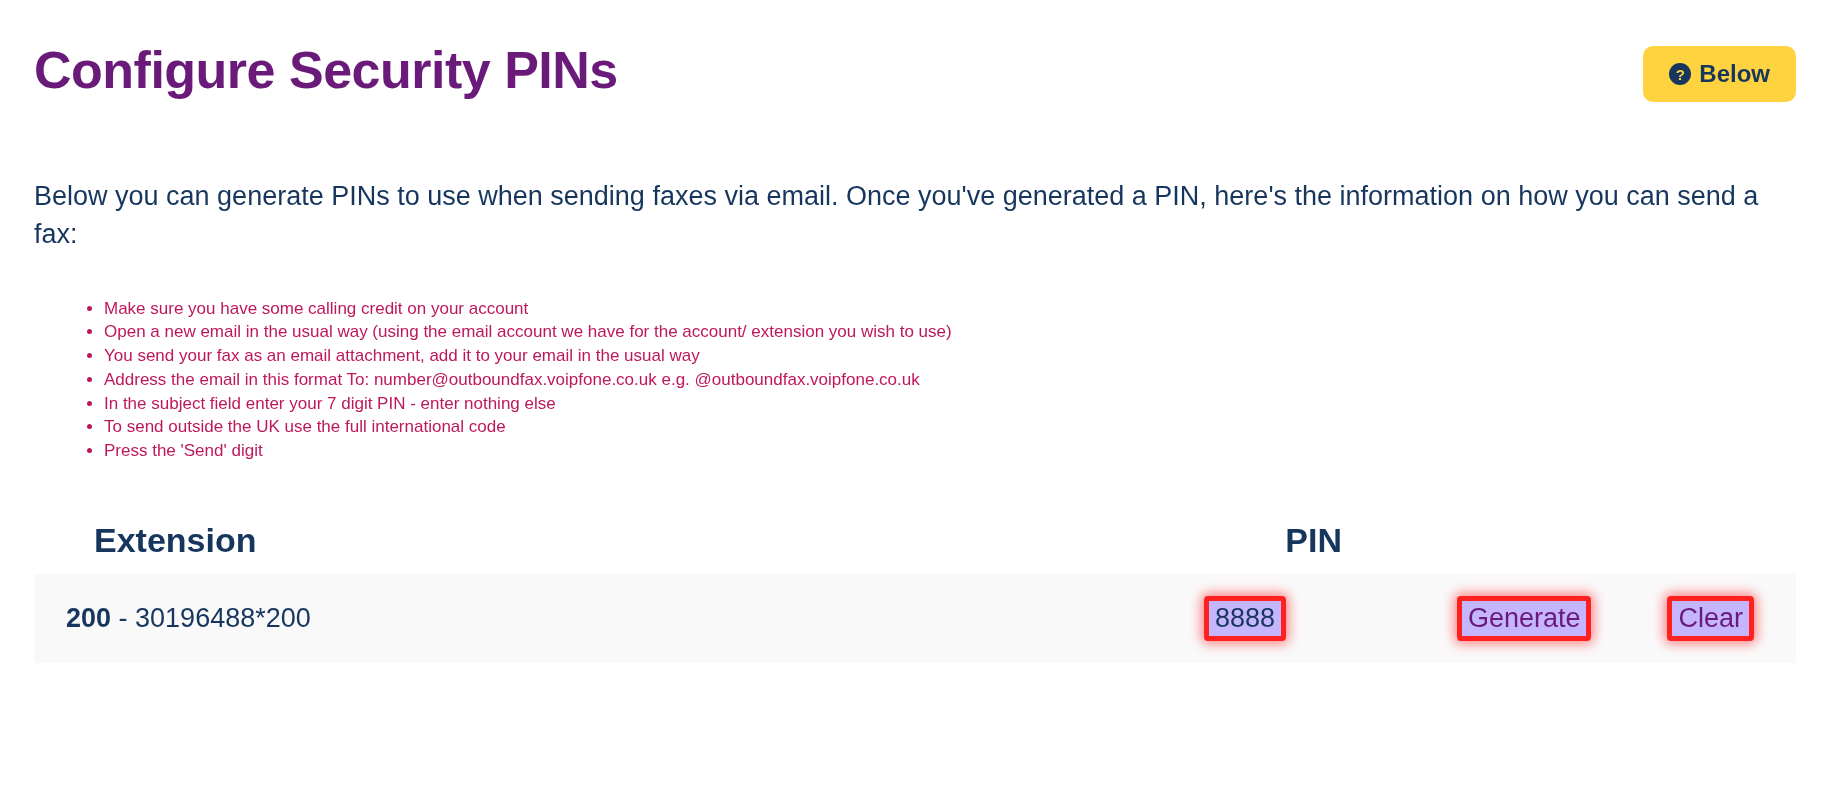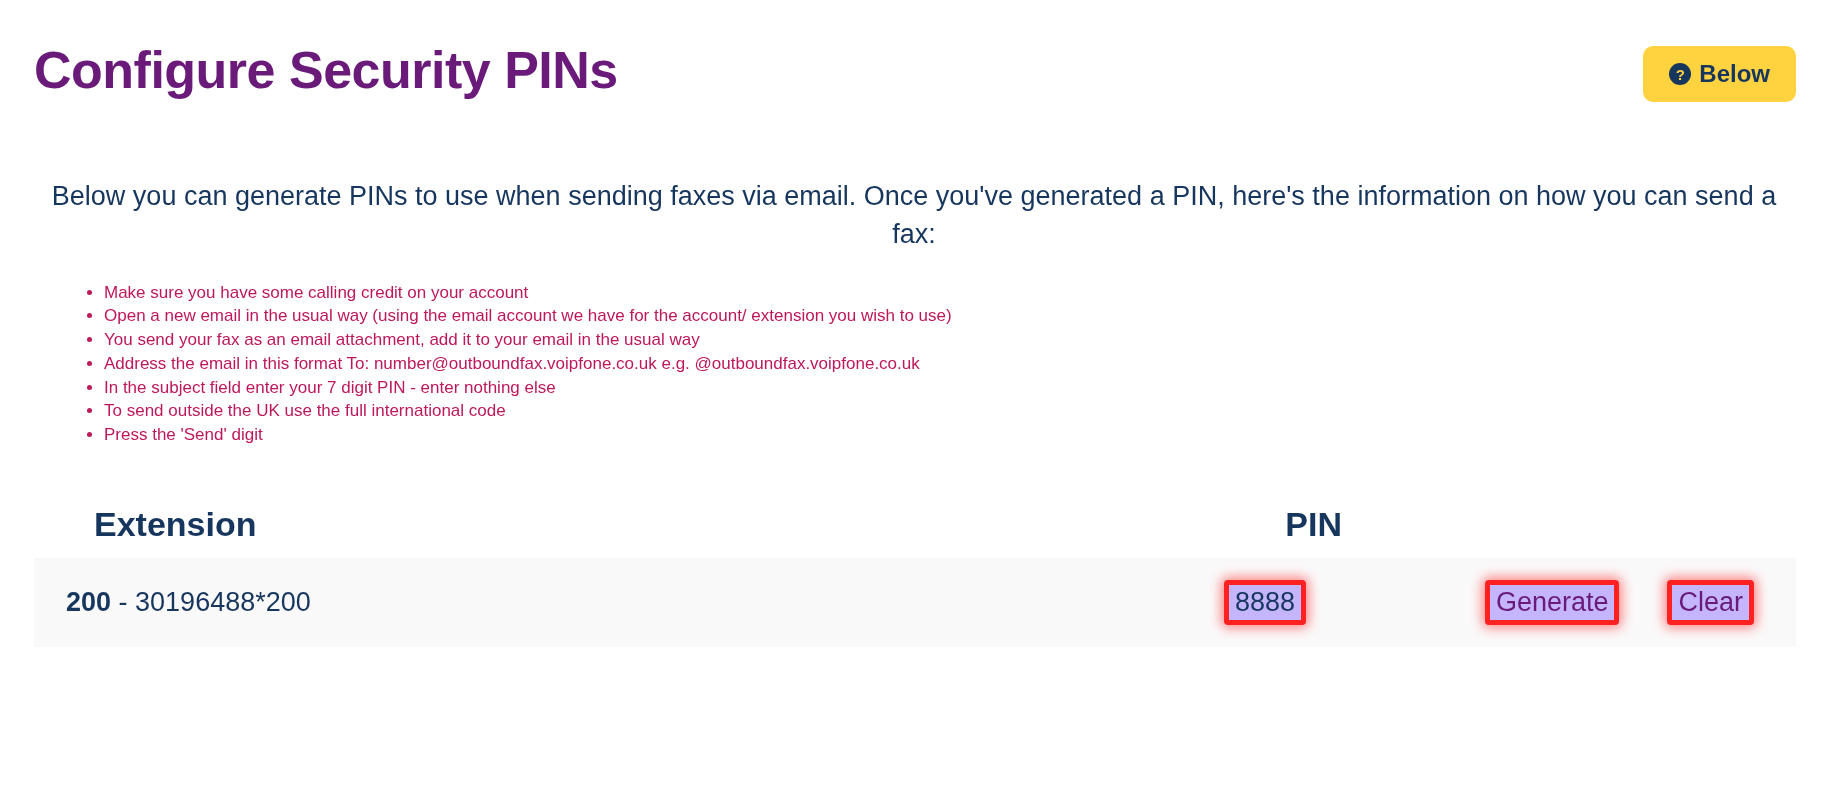--- a/index.html
+++ b/index.html
@@ -45,23 +45,22 @@
     border-radius: 50%;
     background: #17365e;
     color: #ffd23f;
     font-size: 15px;
     font-weight: 900;
   }
   .intro {
     font-size: 27px;
     line-height: 1.4;
     color: #17365e;
-    margin-bottom: 28px;
+    margin-bottom: 44px;
     max-width: 1760px;
-    text-align: center;
   }
   ul.instructions {
     list-style: disc;
     padding-left: 70px;
     margin-bottom: 48px;
   }
   ul.instructions li {
     font-size: 17px;
     line-height: 1.34;
     color: #be185d;
@@ -81,21 +80,20 @@
     margin-left: 28px;
   }
   .col-ext { flex: 0 0 1010px; }
   .col-pin { flex: 0 0 210px; text-align: right; }
   .col-actions { flex: 1; }
   .trow {
     display: flex;
     align-items: center;
     background: #faf9fa;
     padding: 22px 32px;
-    gap: 20px;
   }
   .ext-value {
     font-size: 27px;
     color: #17365e;
   }
   .ext-value .ext-num {
     font-weight: 700;
   }
   .pin-box, .action-btn {
     border: 5px solid #ff2020;
@@ -105,20 +103,21 @@
     padding: 2px 6px;
     font-size: 27px;
     display: inline-block;
   }
   .pin-box {
     color: #17365e;
   }
   .action-btn {
     color: #6a1b7a;
     cursor: pointer;
+    margin-left: 28px;
   }
   .actions-cell {
     display: flex;
     gap: 48px;
     justify-content: flex-end;
     flex: 1;
     padding-right: 10px;
   }
 </style>
 </head>

